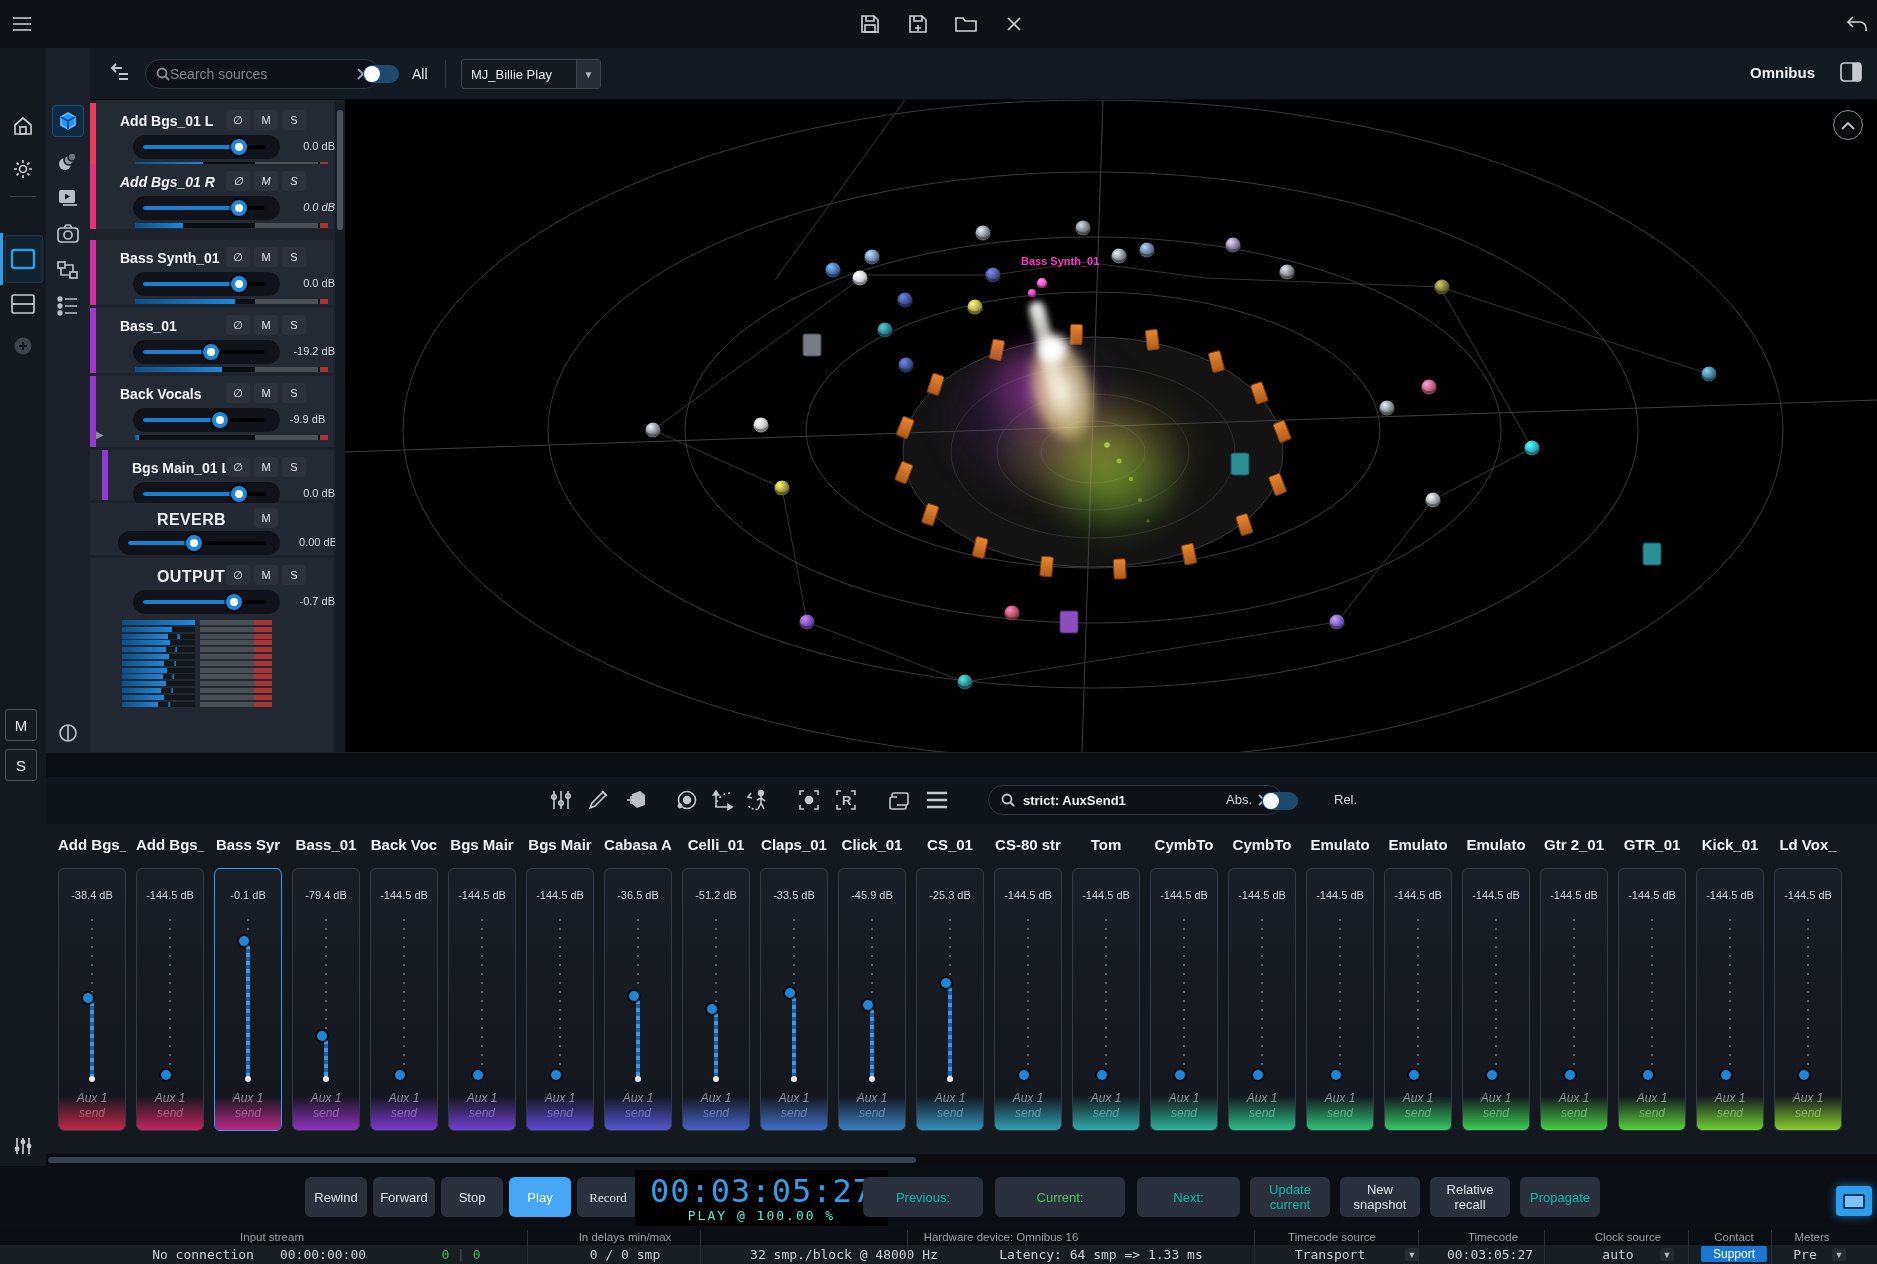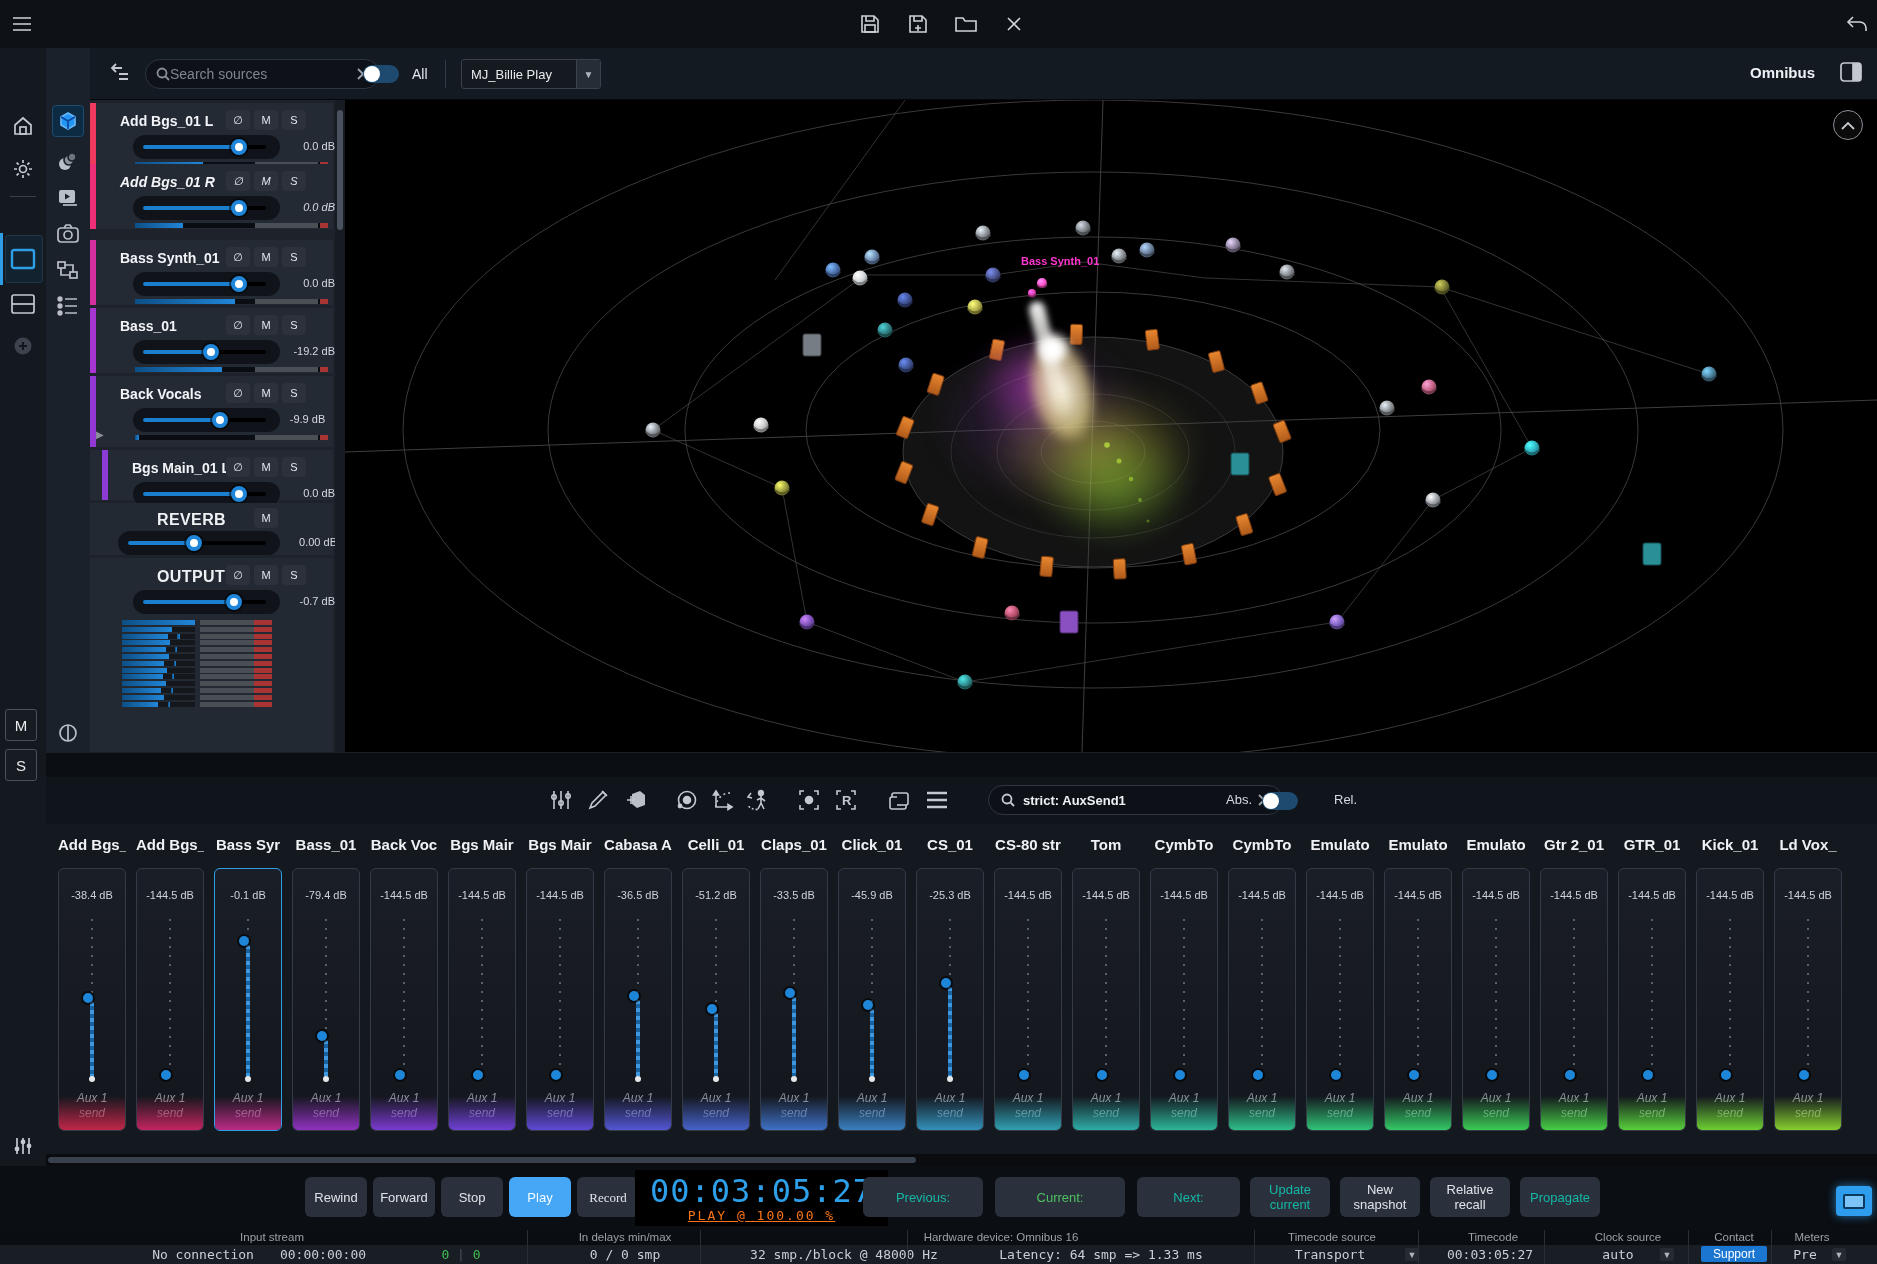--- a/index.html
+++ b/index.html
@@ -95,21 +95,21 @@
   #hscroll .thumb { position:absolute; left:2px; top:3px; width:868px; height:6px; background:#39414d; border-radius:3px; }
 
   
   #transport { left:0; top:1166px; width:1877px; height:64px; background:#0b0e13; }
   .t-btn { position:absolute; top:11px; height:40px; background:#2b313c; border-radius:6px; color:#dfe4ea; font-size:13px; display:flex; align-items:center; justify-content:center; text-align:center; line-height:15px; cursor:pointer; }
   .t-btn.play { background:#45a7f5; color:#f4faff; }
   .t-btn.dim { color:#14b8a6; }
   .t-btn.green { color:#4dc162; }
   #tc-block { position:absolute; left:635px; top:4px; width:253px; height:56px; background:#000; display:flex; flex-direction:column; align-items:center; justify-content:center; }
   #tc-main { font-family:"DejaVu Sans Mono", monospace; font-size:32px; color:#2e9fe9; letter-spacing:1px; line-height:34px; }
-  #tc-rate { font-family:"DejaVu Sans Mono", monospace; font-size:13px; color:#f97316; letter-spacing:2px;text-decoration:underline; }
+  #tc-rate { font-family:"DejaVu Sans Mono", monospace; font-size:13px; color:#5eead4; letter-spacing:2px; }
   #monitor-icon { position:absolute; right:5px; top:20px; width:36px; height:30px; border-radius:4px; background:#2f9dee; box-shadow:0 0 10px rgba(47,157,238,.7); display:flex; align-items:center; justify-content:center; cursor:pointer; }
   #monitor-icon .inner { width:22px; height:15px; border:2px solid #0b3least; border:2px solid #0b3a60; border-radius:2px; background:#7cc4f7; }
 
   
   #statusbar { left:0; top:1230px; width:1877px; height:34px; background:#191d24; }
   #status-head { position:absolute; left:0; top:0; width:1877px; height:15px; background:#0a0d11; }
   .sb-h { position:absolute; top:1px; transform:translateX(-50%); font-size:11.5px; color:#9aa1a9; white-space:nowrap; }
   .sb-v { position:absolute; top:17px; transform:translateX(-50%); font-family:"DejaVu Sans Mono", monospace; font-size:13px; color:#c9cfd6; white-space:nowrap; }
   .sb-div { position:absolute; top:0; width:1px; height:34px; background:#2a2e35; }
   .sb-green { color:#3fbf4f; }

